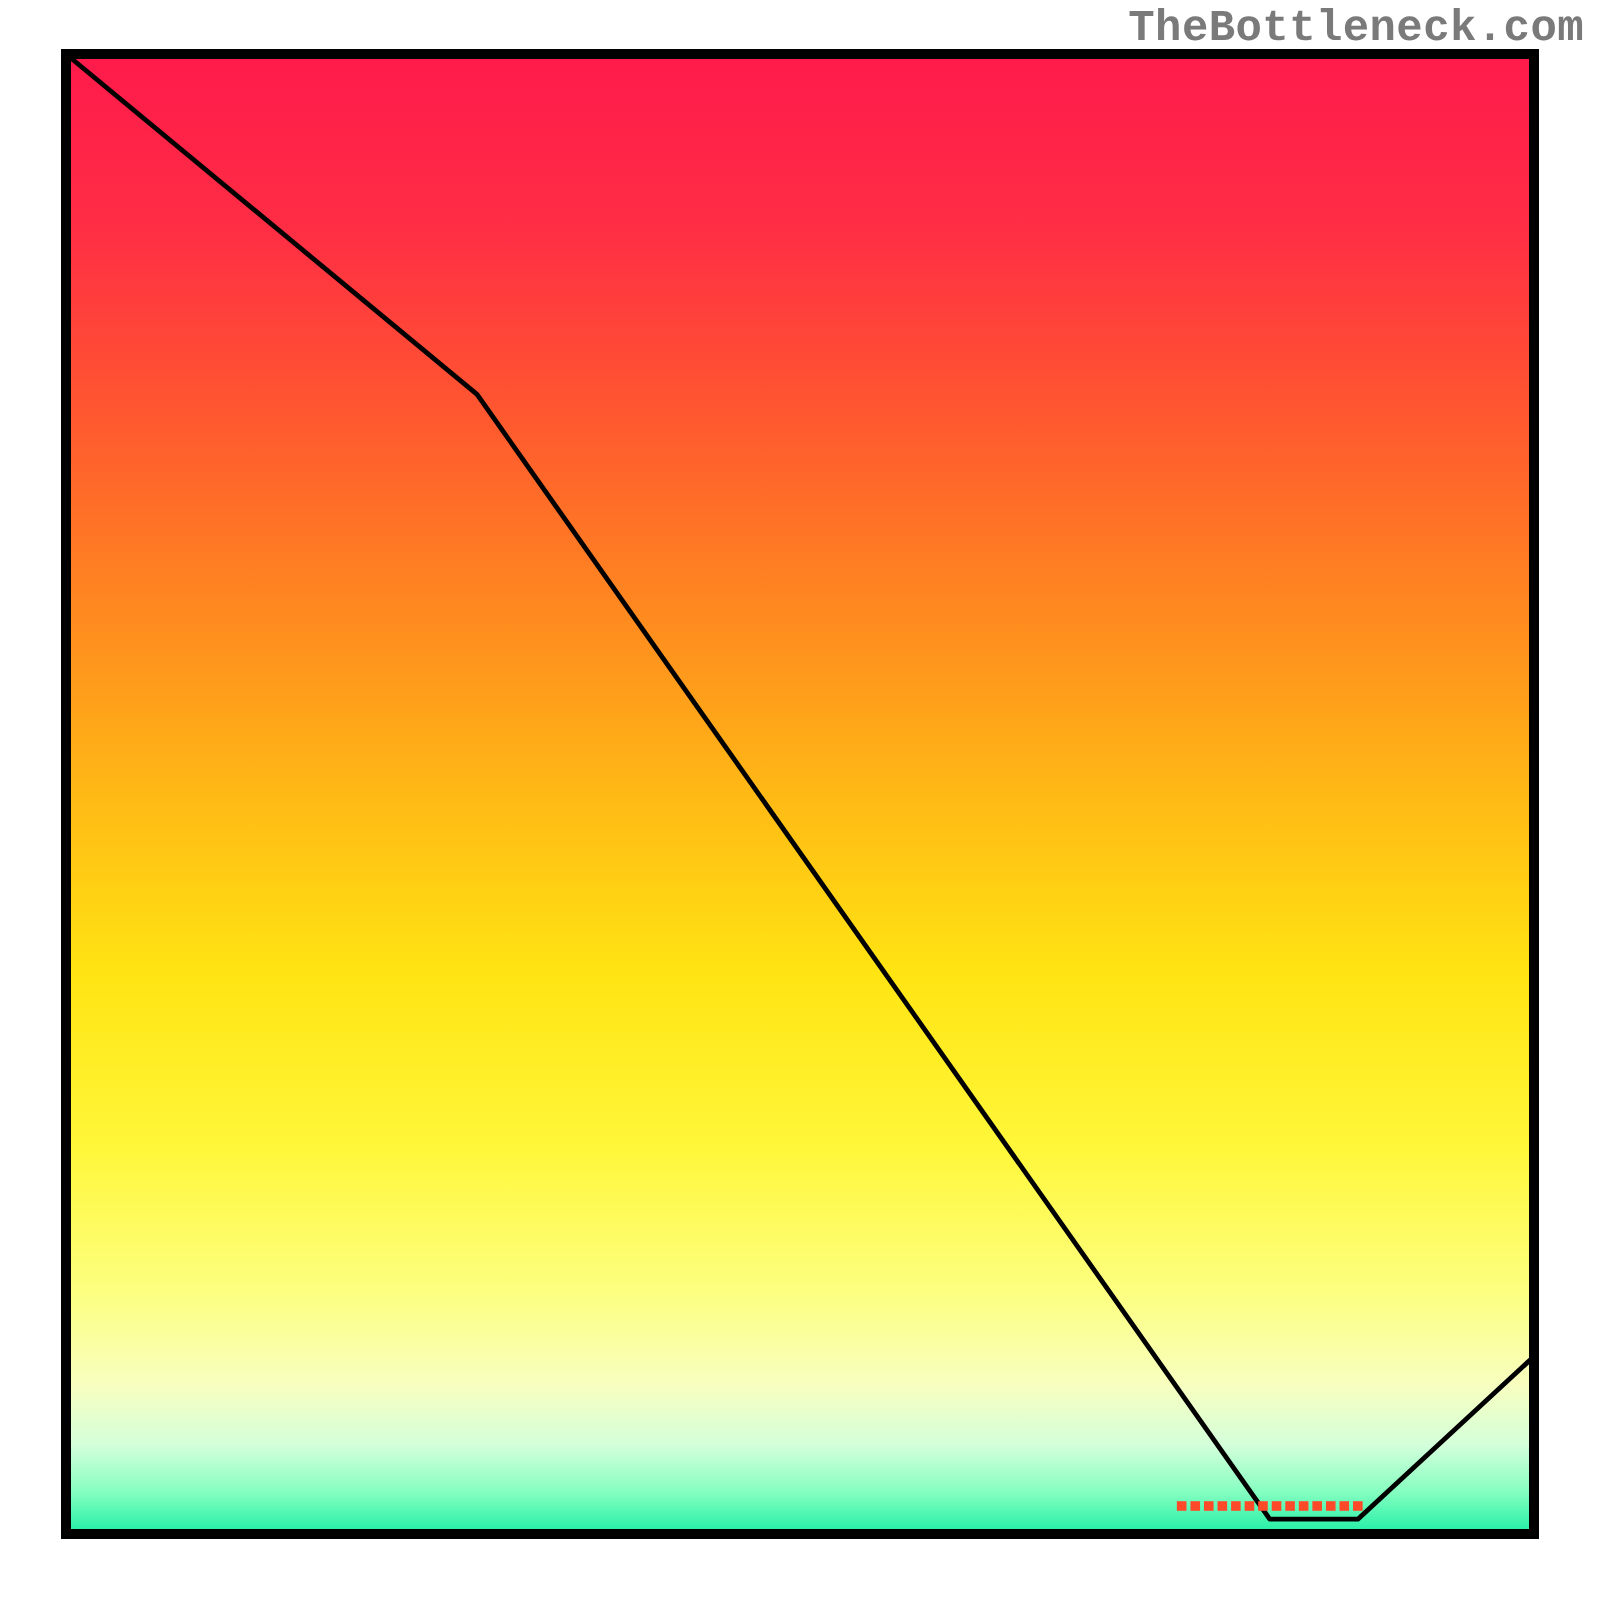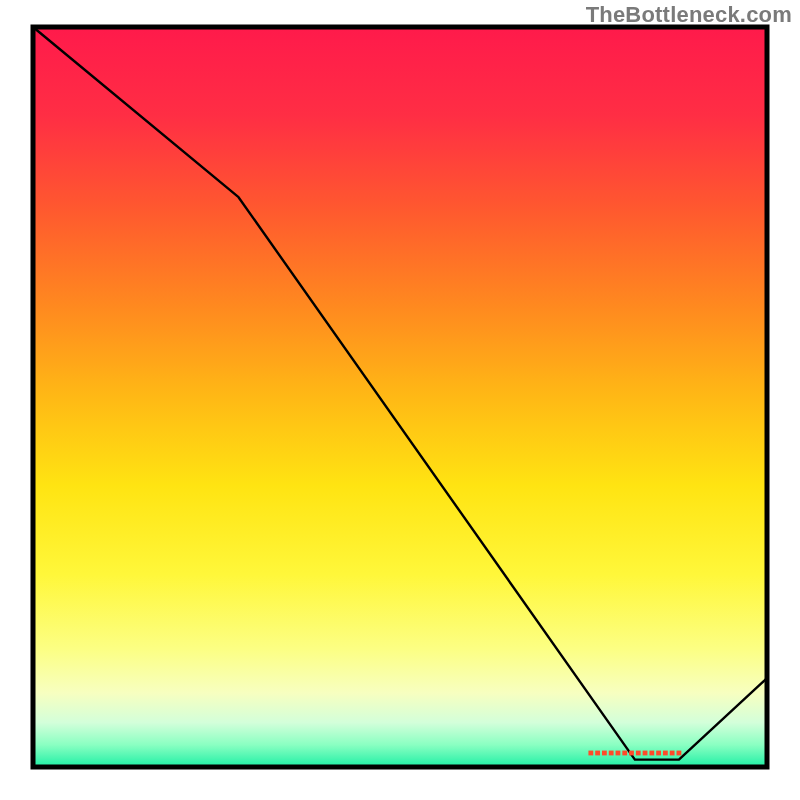--- a/index.html
+++ b/index.html
@@ -7,20 +7,21 @@
     padding: 0;
     width: 800px;
     height: 800px;
     background: #ffffff;
     font-family: Arial, Helvetica, sans-serif;
   }
   .stage {
     position: relative;
     width: 800px;
     height: 800px;
+    font-family: Liberation Mono, monospace;
   }
   .watermark {
     position: absolute;
     top: 2px;
     right: 8px;
     font-size: 22px;
     font-weight: bold;
     color: #7a7a7a;
     letter-spacing: 0.2px;
     user-select: none;

